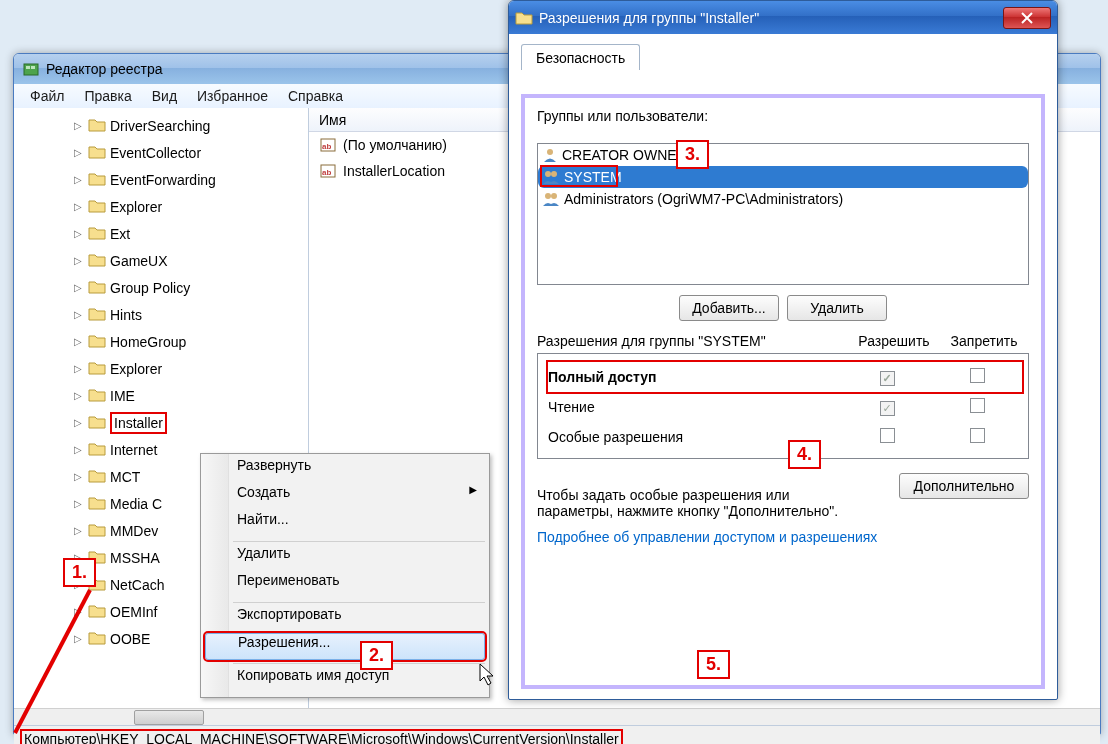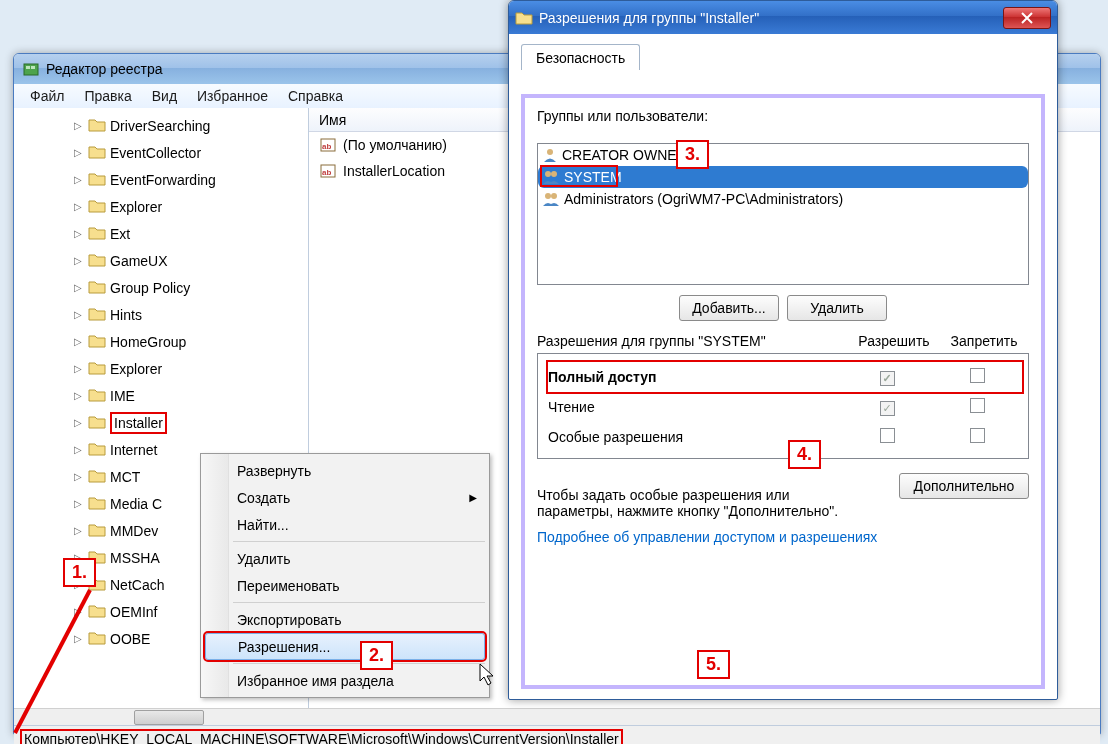--- a/index.html
+++ b/index.html
@@ -29,21 +29,21 @@
 .statusbar { height: 26px; border-top: 1px solid #c0cdde; background: #f0f0f0; display: flex; align-items: center; padding: 0 6px; font-size: 14px; }
 .scrollbar-h { height: 17px; background: #efefef; border-top: 1px solid #d0d0d0; display: flex; }
 .scrollbar-h .thumb { width: 70px; height: 15px; margin-left: 120px; margin-top:1px; background: linear-gradient(#e8e8e8,#cfcfcf); border: 1px solid #a0a0a0; border-radius: 2px; }
 
 .redbox-status { border: 2px solid #e30000; padding: 0px 2px; }
 
 
 .context-menu { position: absolute; left: 200px; top: 453px; width: 290px; background: #f2f2f2; border: 1px solid #9a9a9a; box-shadow: 2px 2px 4px rgba(0,0,0,.25); z-index: 50; }
 .context-menu .gutter { position: absolute; left: 0; top: 0; bottom: 0; width: 28px; background: linear-gradient(90deg,#f7f7f7,#e9e9e9); border-right: 1px solid #e0e0e0; }
 .context-menu ul { list-style: none; position: relative; padding: 3px 2px; }
-.context-menu li { height: 27px; display: flex; align-items: center; padding-left: 34px; color: #000; position: relative; }
+.context-menu li { height: 27px; display: flex; align-items: flex-start; padding-left: 34px; color: #000; position: relative; }
 .context-menu li.hover { background: linear-gradient(#e7f1fd,#cde4fb); border: 1px solid #7ab0e8; border-radius: 3px; margin: 0 2px; padding-left: 32px; height: 27px; }
 .context-menu li.sep { height: 1px; padding: 0; margin: 3px 2px 3px 30px; background: #d0d0d0; }
 .context-menu li .sub-arrow { position: absolute; right: 10px; font-size: 10px; color: #000; }
 .context-menu li.boxed { outline: 2px solid #e30000; }
 
 .cursor-arrow { position: absolute; left: 479px; top: 663px; z-index: 60; pointer-events: none; }
 
 
 .perm-window { position: absolute; left: 508px; top: 0; width: 550px; height: 700px; background: #fff; border: 1px solid #2e5c9a; border-radius: 6px 6px 2px 2px; box-shadow: 0 0 10px rgba(0,0,0,.4); z-index: 40; }
 .perm-titlebar { height: 33px; background: linear-gradient(#4a8de4,#3270c8 45%,#2560b8 46%,#3a7bd5); border-radius: 5px 5px 0 0; display: flex; align-items: center; padding: 0 6px; color: #fff; }
@@ -352,21 +352,21 @@
       </li>
       <li class="sep"></li>
       <li>
         <span>Экспортировать</span>
       </li>
       <li class="hover boxed">
         <span>Разрешения...</span>
       </li>
       <li class="sep"></li>
       <li>
-        <span>Избранное имя раздела</span>
+        <span>Копировать имя доступ</span>
       </li>
     </ul>
 </div>
 
 <svg class="cursor-arrow" width="20" height="26">
   <path d="M1 1 L1 18 L5 14 L9 22 L12 20 L8 13 L14 13 Z" fill="#fff" stroke="#000" stroke-width="1"></path>
 </svg>
 
 <svg class="red-line" width="1108" height="744" style="left:0;top:0">
   <line x1="90" y1="590" x2="15" y2="733" stroke="#e30000" stroke-width="4"></line>

